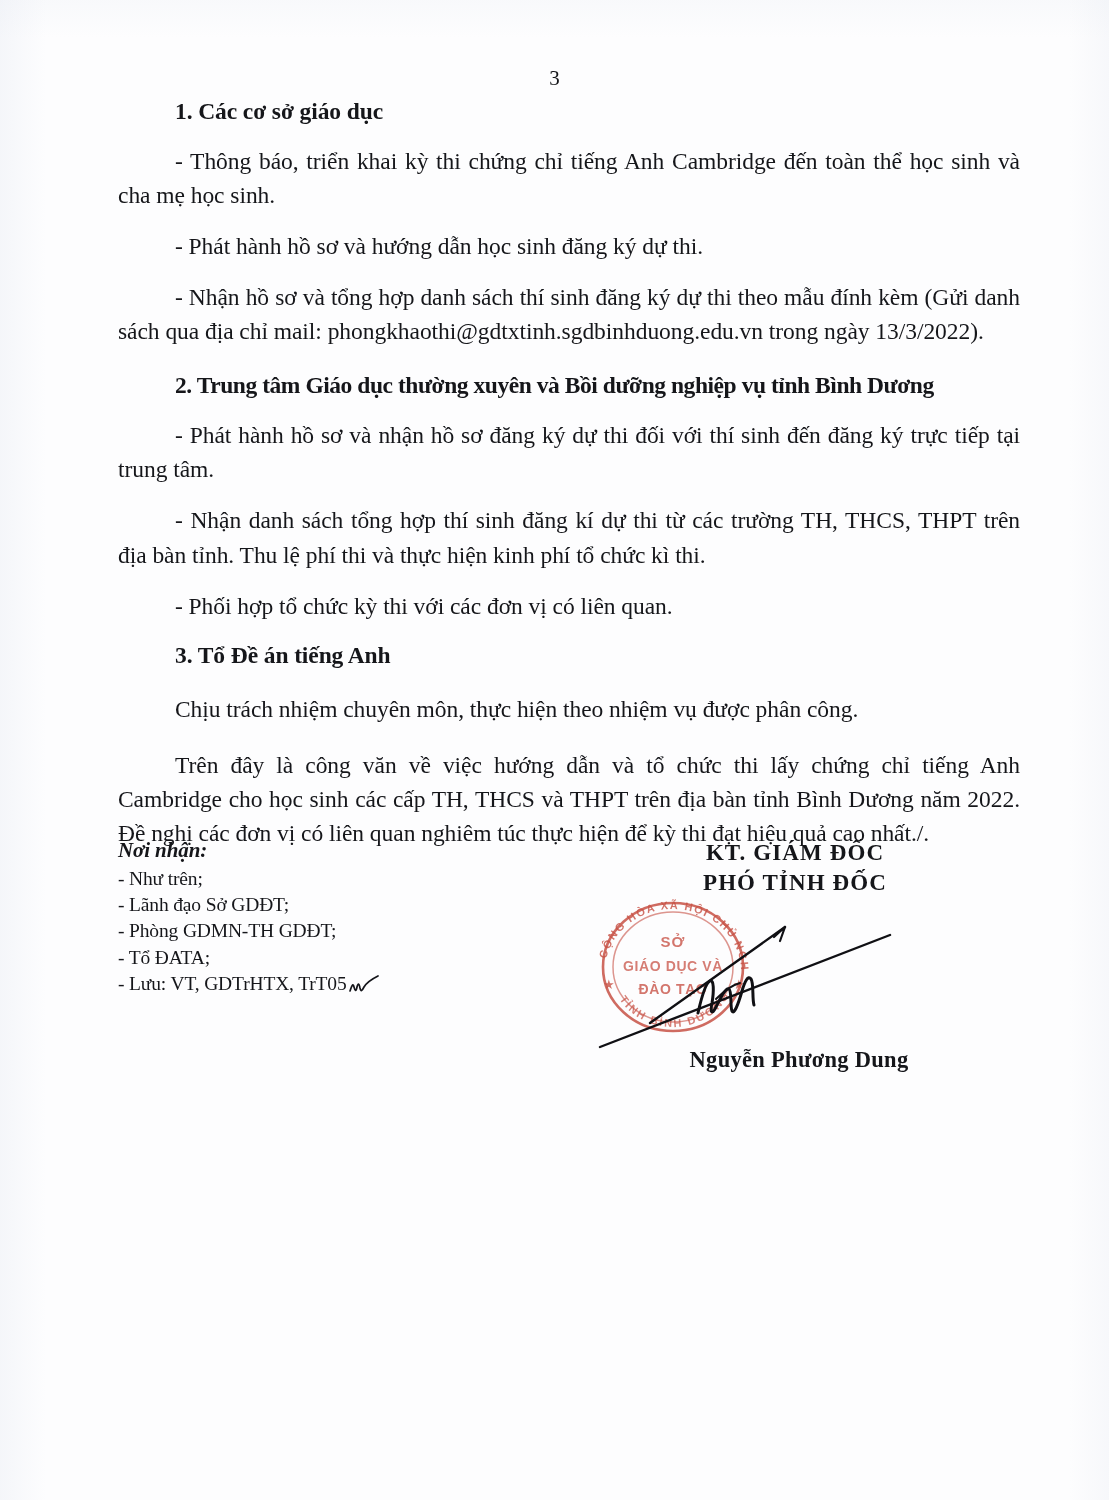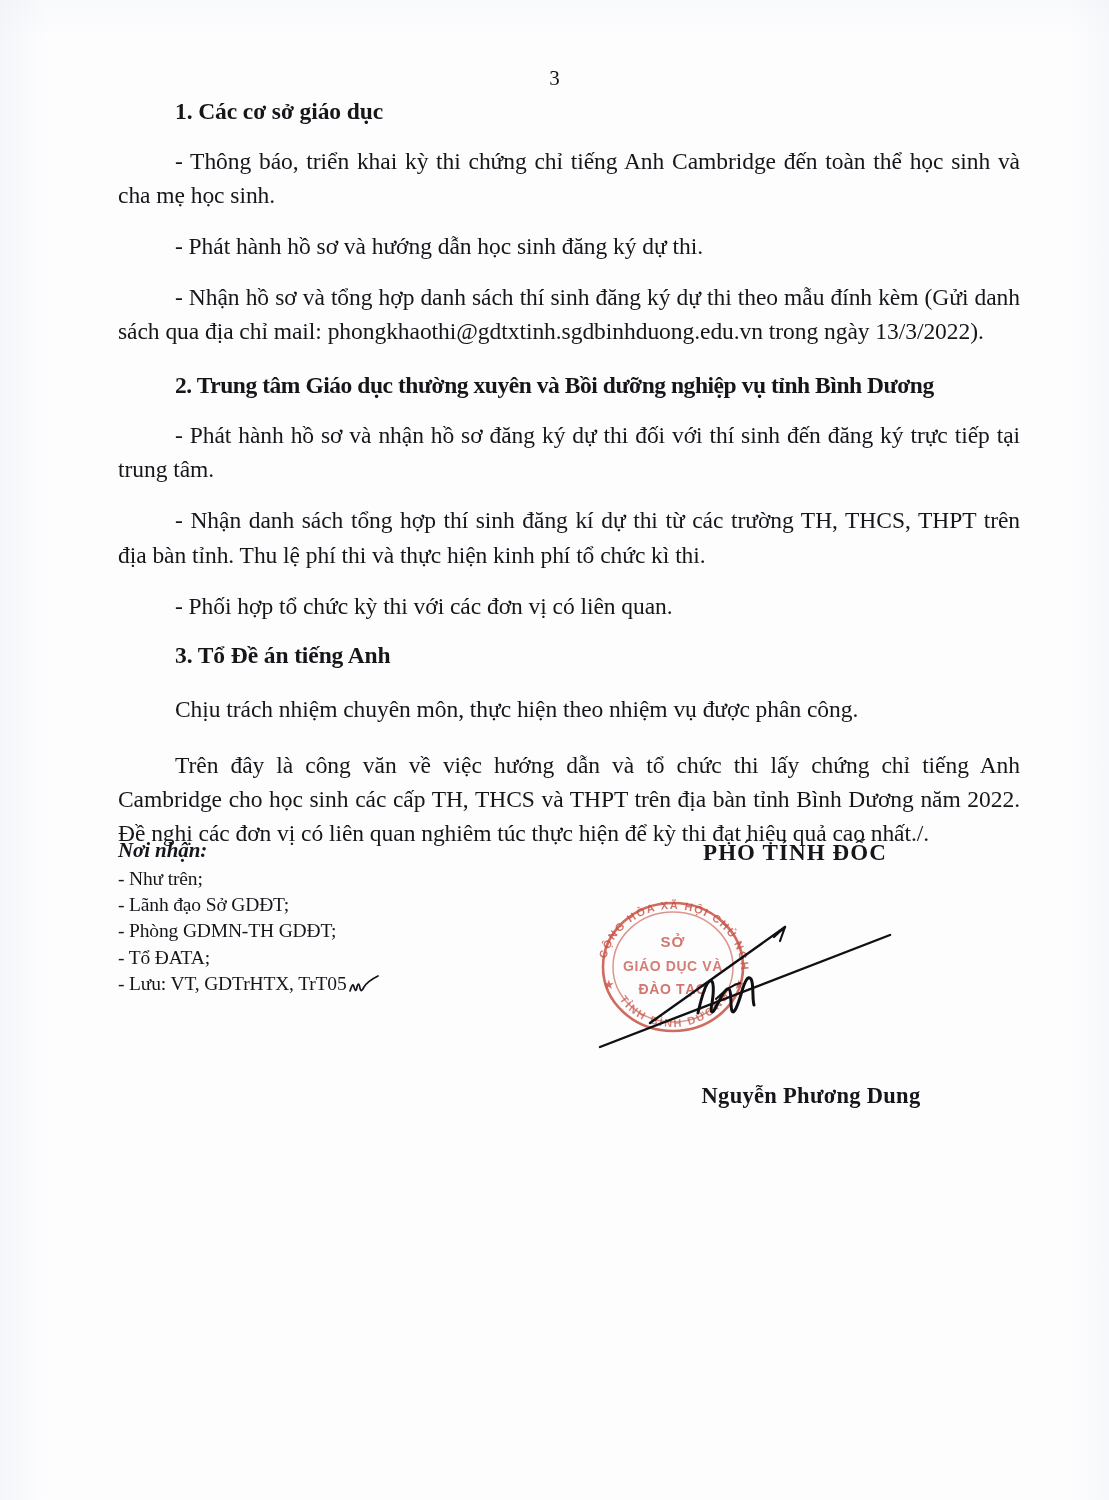--- a/index.html
+++ b/index.html
@@ -118,25 +118,24 @@
     letter-spacing: 1.1px;
     line-height: 1.30;
     position: relative;
     z-index: 4;
   }
   .sig-name {
     font-weight: bold;
     font-size: 22.5px;
     letter-spacing: 0.3px;
     position: absolute;
-    left: 16px;
+    left: 4px;
     top: 209px;
     width: 470px;
     z-index: 4;
-    margin-top: 36px;
   }
 
   
   .seal {
     position: absolute;
     left: 585px;
     top: 893px;
     width: 176px;
     height: 144px;
     z-index: 2;
@@ -201,20 +200,21 @@
       <div class="r-item">- Như trên;</div>
       <div class="r-item">- Lãnh đạo Sở GDĐT;</div>
       <div class="r-item">- Phòng GDMN-TH GDĐT;</div>
       <div class="r-item">- Tổ ĐATA;</div>
       <div class="r-item"><span>- Lưu: VT, GDTrHTX, TrT05</span><span class="r-initial"><svg width="34" height="26" viewBox="0 0 34 26">
               <path d="M3 18 C5 12, 6 10, 7 14 C8 18, 9 19, 10 14 C11 10, 12 10, 13 15 C14 19, 15 18, 17 14 C20 9, 25 6, 31 3" fill="none" stroke="#14151a" stroke-width="1.7" stroke-linecap="round"></path>
             </svg></span></div>
     </div>
 
     <div class="signature">
+      <div class="sig-line1">KT. GIÁM ĐỐC</div>
       <div class="sig-line2">PHÓ TỈNH ĐỐC</div>
       <div class="sig-name">Nguyễn Phương Dung</div>
     </div>
 
   </div>
 
   <div class="seal">
     <svg width="176" height="144" viewBox="0 0 176 144">
       <defs>
         <path id="arcTop" d="M 20 78 A 68 62 0 0 1 156 78" fill="none"></path>

